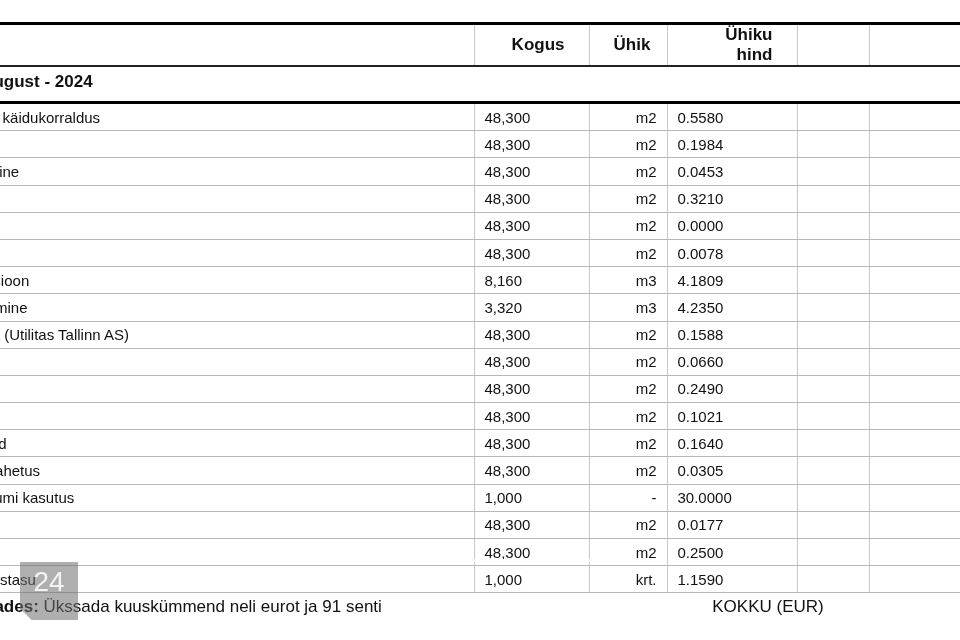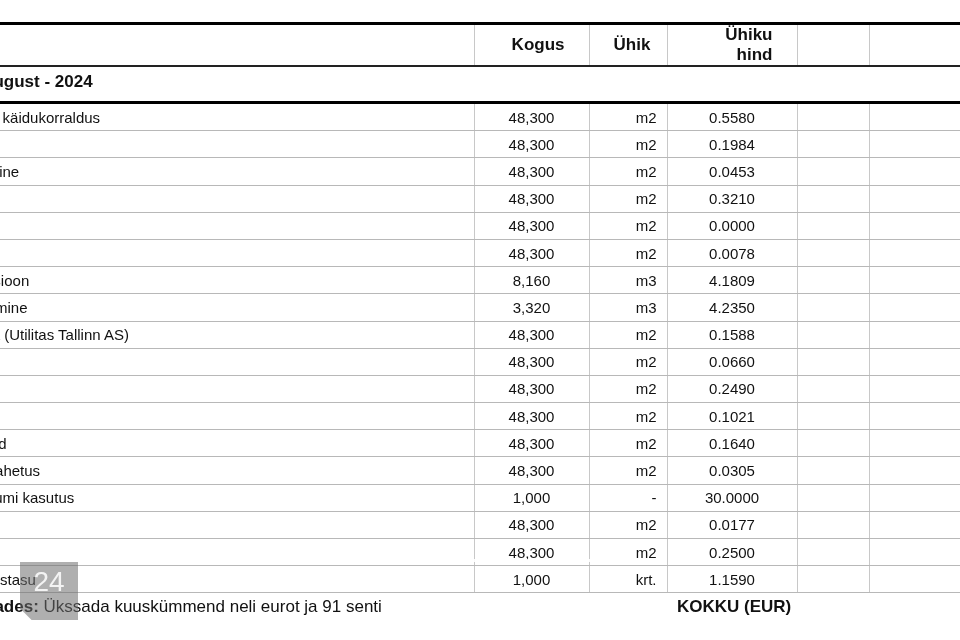--- a/index.html
+++ b/index.html
@@ -69,38 +69,38 @@
       border-bottom: 1px solid #b8b8b8;
       padding: 0 10px;
       vertical-align: middle;
       white-space: nowrap;
       overflow: hidden;
     }
     tbody tr.item td + td {
       border-left: 1px solid #c8c8c8;
     }
     td.desc { text-align: left; }
-    td.num { text-align: center; }
+    td.num { text-align: left; }
     td.center { text-align: right; }
 
     tr.total td {
       height: 28px;
       font-size: 17px;
       vertical-align: middle;
       padding: 0 10px;
       white-space: nowrap;
       overflow: visible;
     }
     tr.total td.words {
       text-align: left;
     }
     tr.total td.words b { font-weight: bold; }
     tr.total td.kokku-label {
-      text-align: left;
-      font-weight: bold;
+      text-align: center;
+      font-weight: normal;
     }
     tr.total td.kokku-value {
       text-align: right;
       font-weight: bold;
       padding-right: 0;
     }
 
     .watermark {
       position: absolute;
       left: 20px;

